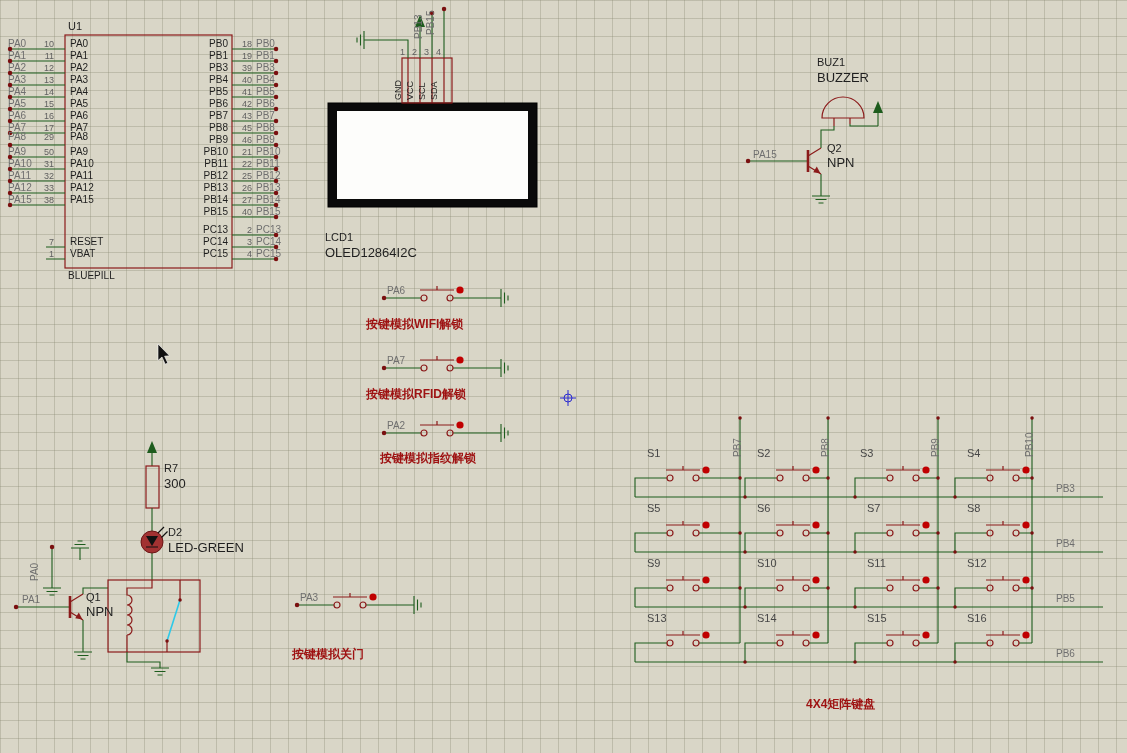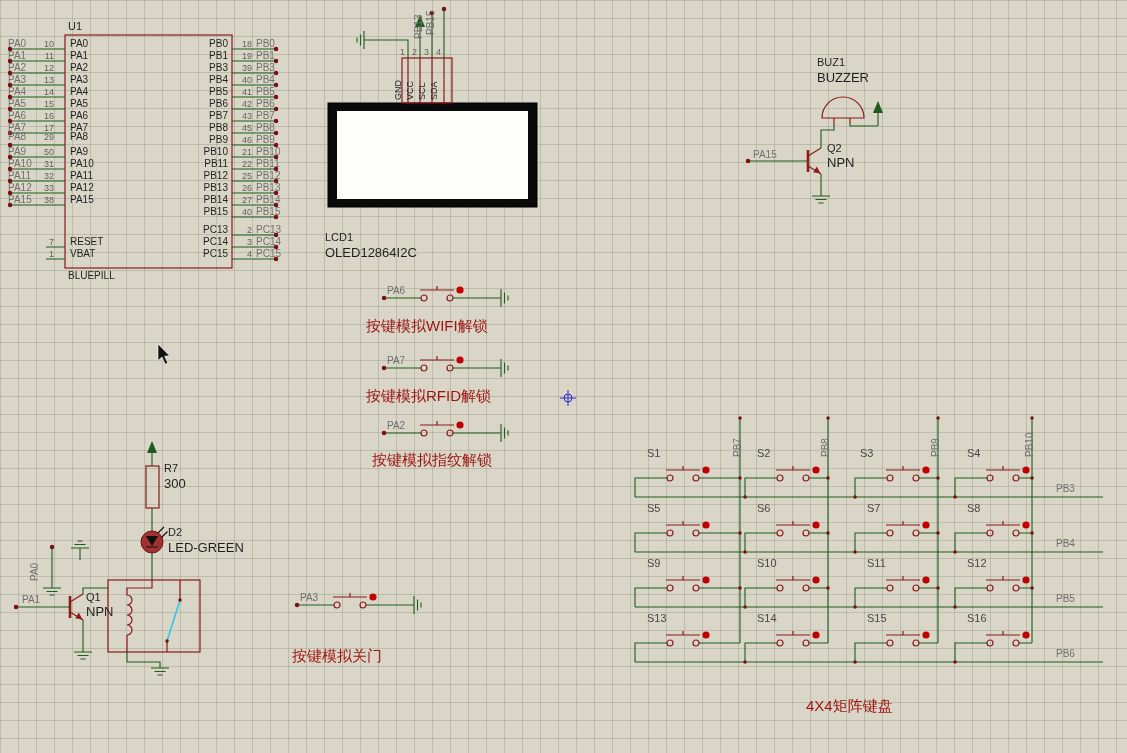--- a/index.html
+++ b/index.html
@@ -22,21 +22,21 @@
   .statedot{fill:#c00000;stroke:none;}
   .cyan{stroke:#2ec9e8;stroke-width:1.6;fill:none;}
   .blk{stroke:#111;fill:none;}
   .t,.lbl,.num,.pin,.ref,.val,.sref,.cap{position:absolute;line-height:1;white-space:nowrap;}
   .lbl{font-size:10px;color:#6f6f6f;}
   .num{font-size:9px;color:#5f5f5f;}
   .pin{font-size:10px;color:#1f1f1f;}
   .ref{font-size:11px;color:#1f1f1f;}
   .val{font-size:13px;color:#1f1f1f;}
   .sref{font-size:11px;color:#474747;}
-  .cap{font-size:15px;font-weight:normal;color:#9e1212;}
+  .cap{font-size:12px;font-weight:bold;color:#9e1212;}
   .vtx{transform:rotate(-90deg);transform-origin:0 100%;}
   .lrow{position:absolute;left:6px;width:230px;height:10px;}
   .lrow .lbl{left:2px;top:0;}
   .lrow .num{left:28px;top:1px;width:20px;text-align:right;}
   .lrow .pin{left:64px;top:0;}
   .brow{position:absolute;left:40px;width:120px;height:10px;}
   .brow .num{left:0;top:1px;width:14px;text-align:right;}
   .brow .pin{left:30px;top:0;}
   .rrow{position:absolute;left:150px;width:175px;height:10px;}
   .rrow .pin{left:0;top:0;width:78px;text-align:right;}
@@ -342,21 +342,21 @@
   <span class="ref" style="left:827px;top:143px">Q2</span>
   <span class="val" style="left:827px;top:156px">NPN</span>
   <span class="lbl" style="left:753px;top:150px">PA15</span>
 
   <span class="lbl" style="left:387px;top:286px">PA6</span>
   <span class="lbl" style="left:387px;top:356px">PA7</span>
   <span class="lbl" style="left:387px;top:421px">PA2</span>
   <span class="lbl" style="left:300px;top:593px">PA3</span>
   <span class="cap" style="left:366px;top:318px">按键模拟WIFI解锁</span>
   <span class="cap" style="left:366px;top:388px">按键模拟RFID解锁</span>
-  <span class="cap" style="left:372px;top:452px">按键模拟指纹解锁</span>
+  <span class="cap" style="left:380px;top:452px">按键模拟指纹解锁</span>
   <span class="cap" style="left:292px;top:648px">按键模拟关门</span>
 
   <span class="ref" style="left:164px;top:463px">R7</span>
   <span class="val" style="left:164px;top:477px">300</span>
   <span class="ref" style="left:168px;top:527px">D2</span>
   <span class="val" style="left:168px;top:541px">LED-GREEN</span>
   <span class="ref" style="left:86px;top:592px">Q1</span>
   <span class="val" style="left:86px;top:605px">NPN</span>
   <span class="lbl" style="left:22px;top:595px">PA1</span>
   <span class="lbl vtx" style="left:40px;top:571px">PA0</span>

